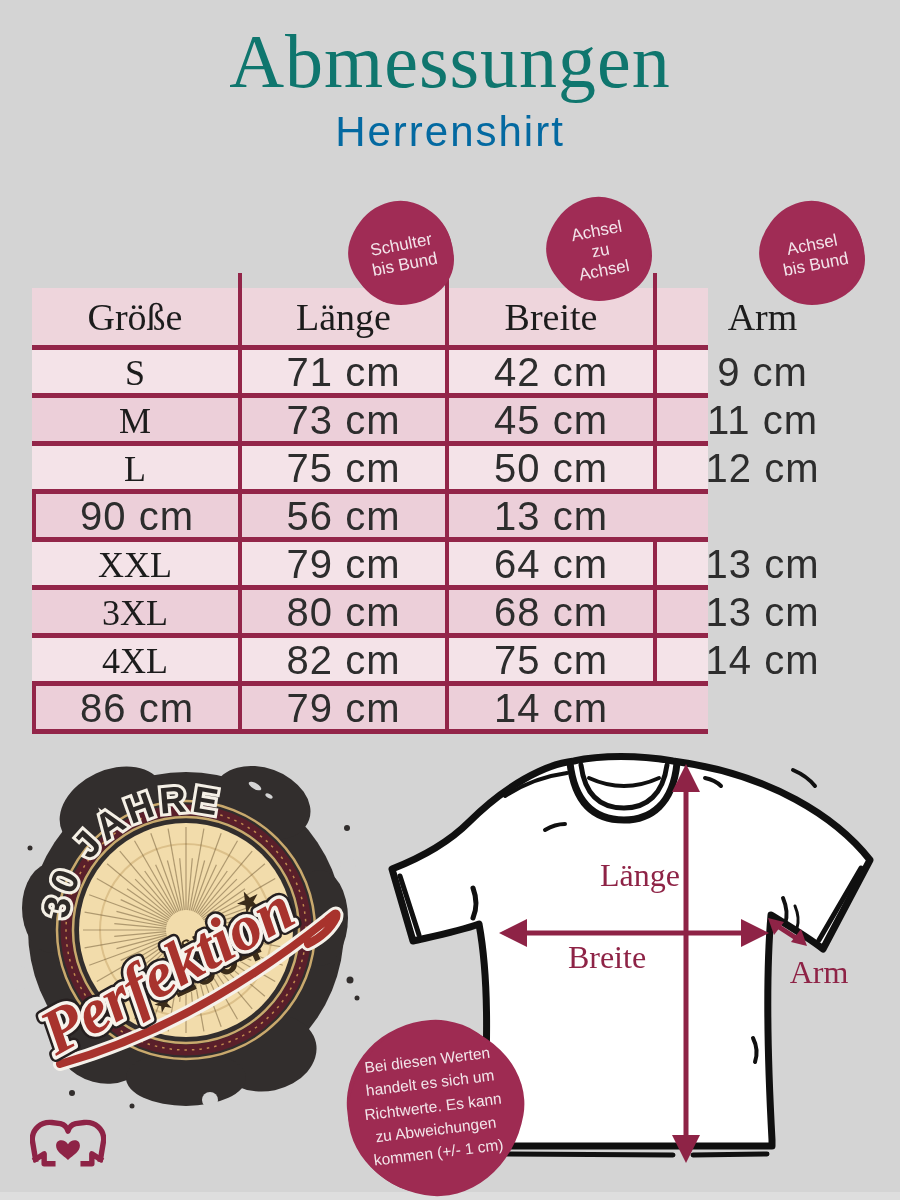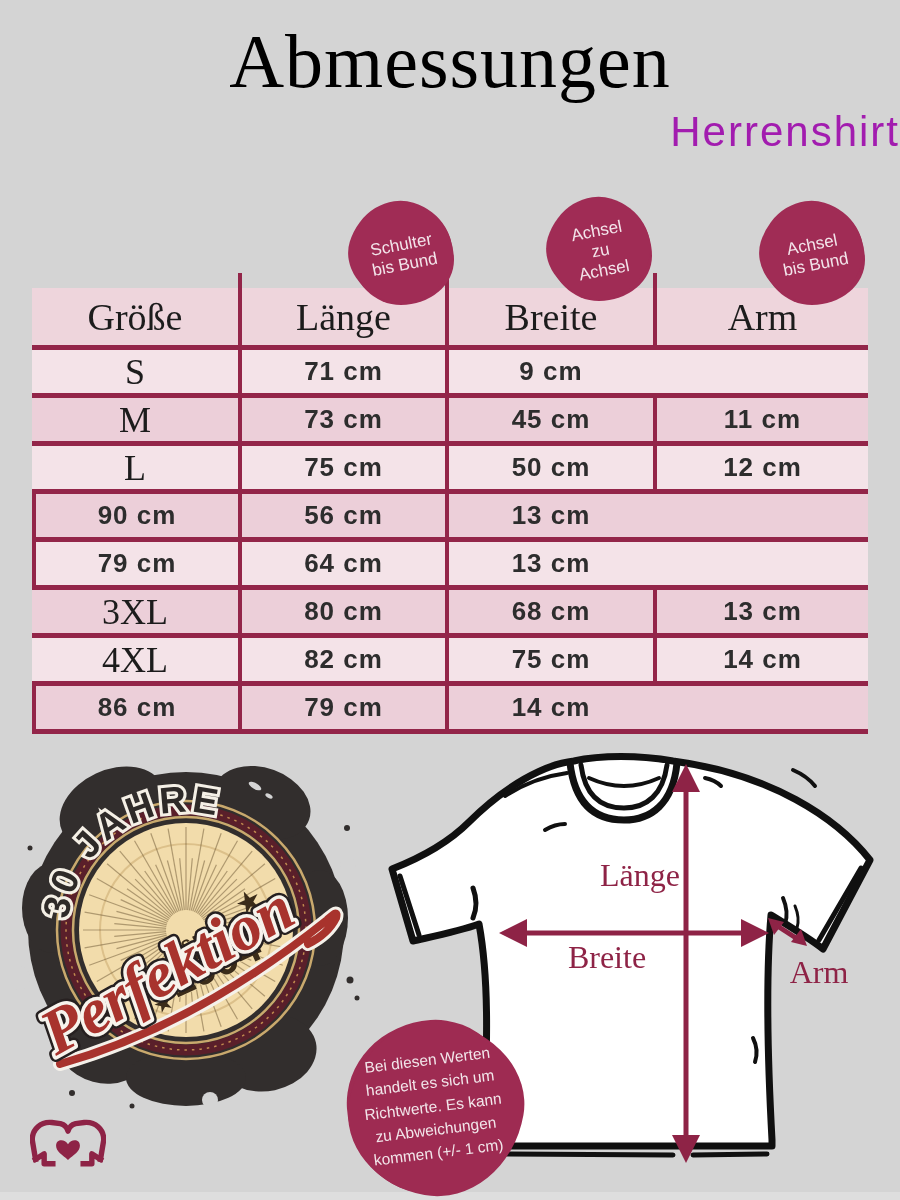--- a/index.html
+++ b/index.html
@@ -1,45 +1,45 @@
 <!DOCTYPE html>
 <html><head>
 <meta charset="utf-8">
 <style>
   html,body{margin:0;padding:0;background:#9a9a9a;}
   #canvas{position:relative;width:900px;height:1200px;background:#d4d4d4;overflow:hidden;
           font-family:"Liberation Sans",sans-serif;}
   
   .title{position:absolute;top:18px;left:0;width:100%;text-align:center;
-         font-family:"Liberation Serif",serif;font-weight:500;font-size:76px;color:#000000;letter-spacing:1px;}
-  .subtitle{position:absolute;top:108px;left:0;width:100%;text-align:right;
-            font-weight:300;font-size:42px;color:#a21caf;letter-spacing:2px;}
+         font-family:"Liberation Serif",serif;font-weight:500;font-size:76px;color:#0f766e;letter-spacing:1px;}
+  .subtitle{position:absolute;top:108px;left:0;width:100%;text-align:center;
+            font-weight:300;font-size:42px;color:#0369a1;letter-spacing:2px;}
   
   .stamp{position:absolute;width:102px;height:100px;background:#a02c55;color:#f3e4ea;
          border-radius:53% 47% 52% 48% / 50% 55% 45% 50%;
          display:flex;align-items:center;justify-content:center;text-align:center;
          font-weight:300;font-size:17px;line-height:1.18;z-index:6;}
   .stamp::before{content:"";position:absolute;inset:-4px 2px 2px -3px;background:inherit;
          border-radius:48% 52% 45% 55% / 55% 48% 52% 45%;transform:rotate(17deg);z-index:-1;}
   .stamp .txt{transform:rotate(-11deg);}
   #stamp-1{left:352px;top:205px;}
   #stamp-2{left:550px;top:201px;}
   #stamp-3{left:763px;top:205px;}
   
-  .size-table{position:absolute;left:32px;top:288px;width:836px;z-index:2;}
+  .size-table{position:absolute;left:32px;top:288px;width:676px;z-index:2;}
   .t-row{display:grid;grid-template-columns:206px 207px 208px 215px;border-bottom:5px solid #932549;}
   .t-cell{display:flex;align-items:center;justify-content:center;}
   .t-cell.c1,.t-cell.c2,.t-cell.c3{border-left:4px solid #932549;}
   .t-head{height:57px;background:#eed5dc;}
   .t-head .t-cell{font-family:"Liberation Serif",serif;font-size:38px;color:#1c1c1c;}
   .t-body .t-row{height:43px;}
   .t-body .t-row.light{background:#f4e3e8;}
   .t-body .t-row.dark{background:#eccfd9;}
   .t-cell.size{font-family:"Liberation Serif",serif;font-size:36px;color:#1c1c1c;}
-  .t-cell.val{font-weight:700;font-size:26px;color:#2d2d2d;letter-spacing:1px;}
+  .t-cell.val{font-weight:400;font-size:40px;color:#2d2d2d;letter-spacing:1px;}
   .stub{position:absolute;top:273px;width:4px;height:16px;background:#932549;z-index:1;}
   
   .note{position:absolute;left:347px;top:1020px;width:172px;height:172px;background:#9e2b52;
         border-radius:52% 48% 55% 45% / 48% 54% 46% 52%;color:#f2e6ea;z-index:8;
         display:flex;align-items:center;justify-content:center;text-align:center;
         font-weight:300;font-size:15.5px;line-height:1.5;transform:rotate(-4deg);}
   .note::before{content:"";position:absolute;inset:2px -4px -4px 2px;background:inherit;
         border-radius:46% 54% 48% 52% / 55% 45% 55% 45%;transform:rotate(14deg);z-index:-1;}
   .note .txt{transform:rotate(-3deg);position:relative;}
   
@@ -64,40 +64,42 @@
     <div class="t-row t-head">
       <div class="t-cell c0">Größe</div>
       <div class="t-cell c1">Länge</div>
       <div class="t-cell c2">Breite</div>
       <div class="t-cell c3">Arm</div>
     </div>
     <div class="t-body" id="t-body">
         <div class="t-row light">
           <div class="t-cell c0 size">S</div>
           <div class="t-cell c1 val">71 cm</div>
+          <div class="t-cell c2 val">42 cm</div>
           <div class="t-cell c3 val">9 cm</div>
         </div>
         <div class="t-row dark">
           <div class="t-cell c0 size">M</div>
           <div class="t-cell c1 val">73 cm</div>
           <div class="t-cell c2 val">45 cm</div>
           <div class="t-cell c3 val">11 cm</div>
         </div>
         <div class="t-row light">
           <div class="t-cell c0 size">L</div>
           <div class="t-cell c1 val">75 cm</div>
           <div class="t-cell c2 val">50 cm</div>
           <div class="t-cell c3 val">12 cm</div>
         </div>
         <div class="t-row dark">
           <div class="t-cell c1 val">90 cm</div>
           <div class="t-cell c2 val">56 cm</div>
           <div class="t-cell c3 val">13 cm</div>
         </div>
         <div class="t-row light">
+          <div class="t-cell c0 size">XXL</div>
           <div class="t-cell c1 val">79 cm</div>
           <div class="t-cell c2 val">64 cm</div>
           <div class="t-cell c3 val">13 cm</div>
         </div>
         <div class="t-row dark">
           <div class="t-cell c0 size">3XL</div>
           <div class="t-cell c1 val">80 cm</div>
           <div class="t-cell c2 val">68 cm</div>
           <div class="t-cell c3 val">13 cm</div>
         </div>

